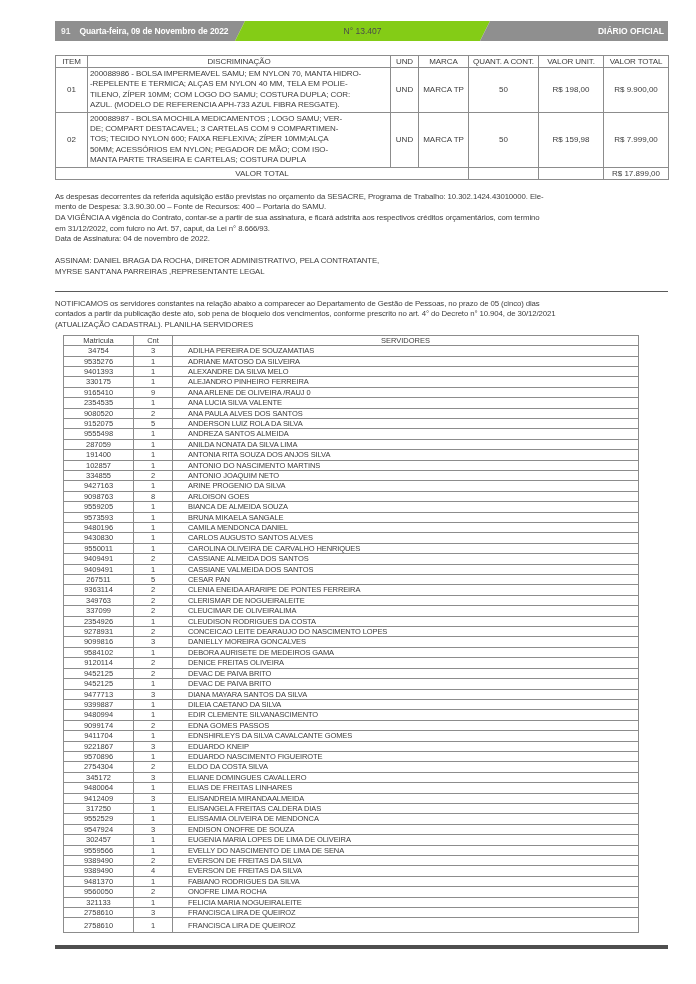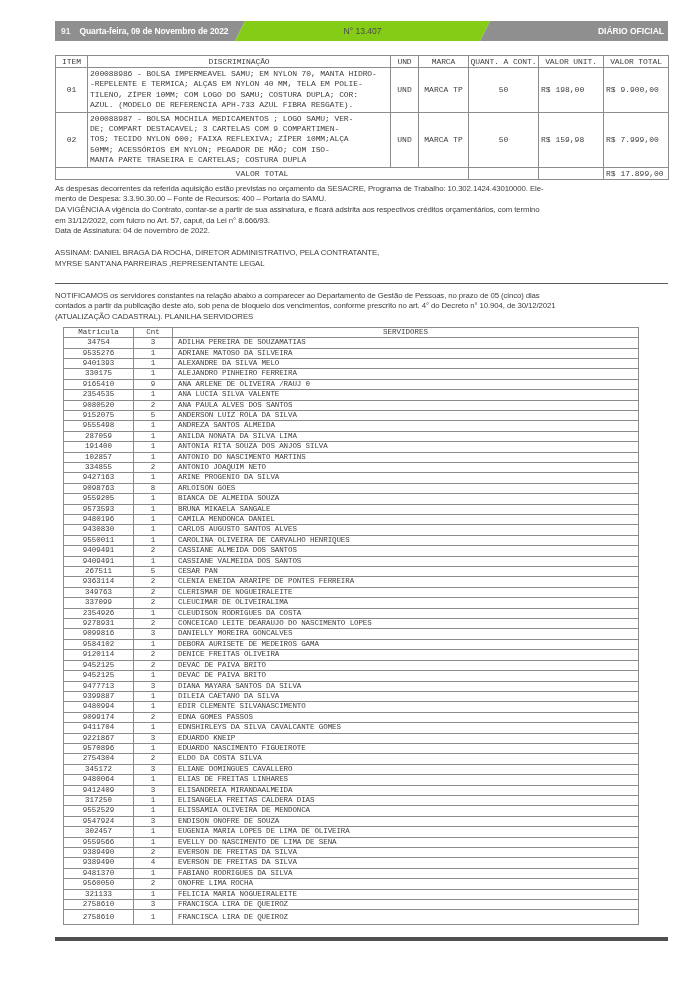--- a/index.html
+++ b/index.html
@@ -28,46 +28,46 @@
     clip-path:polygon(10px 0,100% 0,calc(100% - 10px) 100%,0 100%);
   }
   .seg-right {
     left:425px; width:188px; background:#8f8f8f; color:#ffffff;
     font-size:8.5px; font-weight:bold; justify-content:flex-end; 
     clip-path:polygon(10px 0,100% 0,100% 100%,0 100%);
   }
   .seg-right span { margin-right:4px; }
 
   
-  table { border-collapse:collapse; table-layout:fixed;font-family:Liberation Mono, monospace; }
+  table { border-collapse:collapse; table-layout:fixed; }
   .items-table { width:613px; margin-top:14px; font-size:8px; }
   .items-table th, .items-table td {
     border:1px solid #8c8c8c; font-weight:normal; padding:1px 2px;
     vertical-align:middle; overflow:hidden;
   }
   .items-table th { text-align:center; padding:1px 0; letter-spacing:-0.1px; }
   .items-table .desc { white-space:pre-line; line-height:10.4px; letter-spacing:-0.1px; }
   .c { text-align:center; }
-  .r { text-align:left; }
+  .r { text-align:center; }
   .total-row td { height:9px; }
 
   
-  .bodytext { margin-top:4px; font-size:7.8px; line-height:10.7px; letter-spacing:-0.1px; }
+  .bodytext { margin-top:12px; font-size:7.8px; line-height:10.7px; letter-spacing:-0.1px; }
   .bodytext .block { white-space:pre-line; }
   .assinam { margin-top:11px; white-space:pre-line; }
   .divider { border:none; border-top:1px solid #5a5a5a; margin:13px 0 7px 0; width:613px; }
 
   
   .serv-table { width:575px; margin-left:8px; margin-top:4px; font-size:7.5px; }
   .serv-table th, .serv-table td {
     border:1px solid #8c8c8c; font-weight:normal; padding:0 2px;
     height:9.4px; line-height:9.4px; overflow:hidden; white-space:nowrap;
   }
   .serv-table th { text-align:center; }
-  .serv-table td.name { text-align:left; padding-left:5px; letter-spacing:-0.1px; }
+  .serv-table td.name { text-align:left; padding-left:15px; letter-spacing:-0.1px; }
   .serv-table tbody tr:last-child td { height:14px; }
 
   .bottom-rule { margin-top:12px; width:613px; height:4px; background:#4f4f4f; }
 </style>
 </head>
 <body>
 
 <div class="page">
   <div class="content">
 

